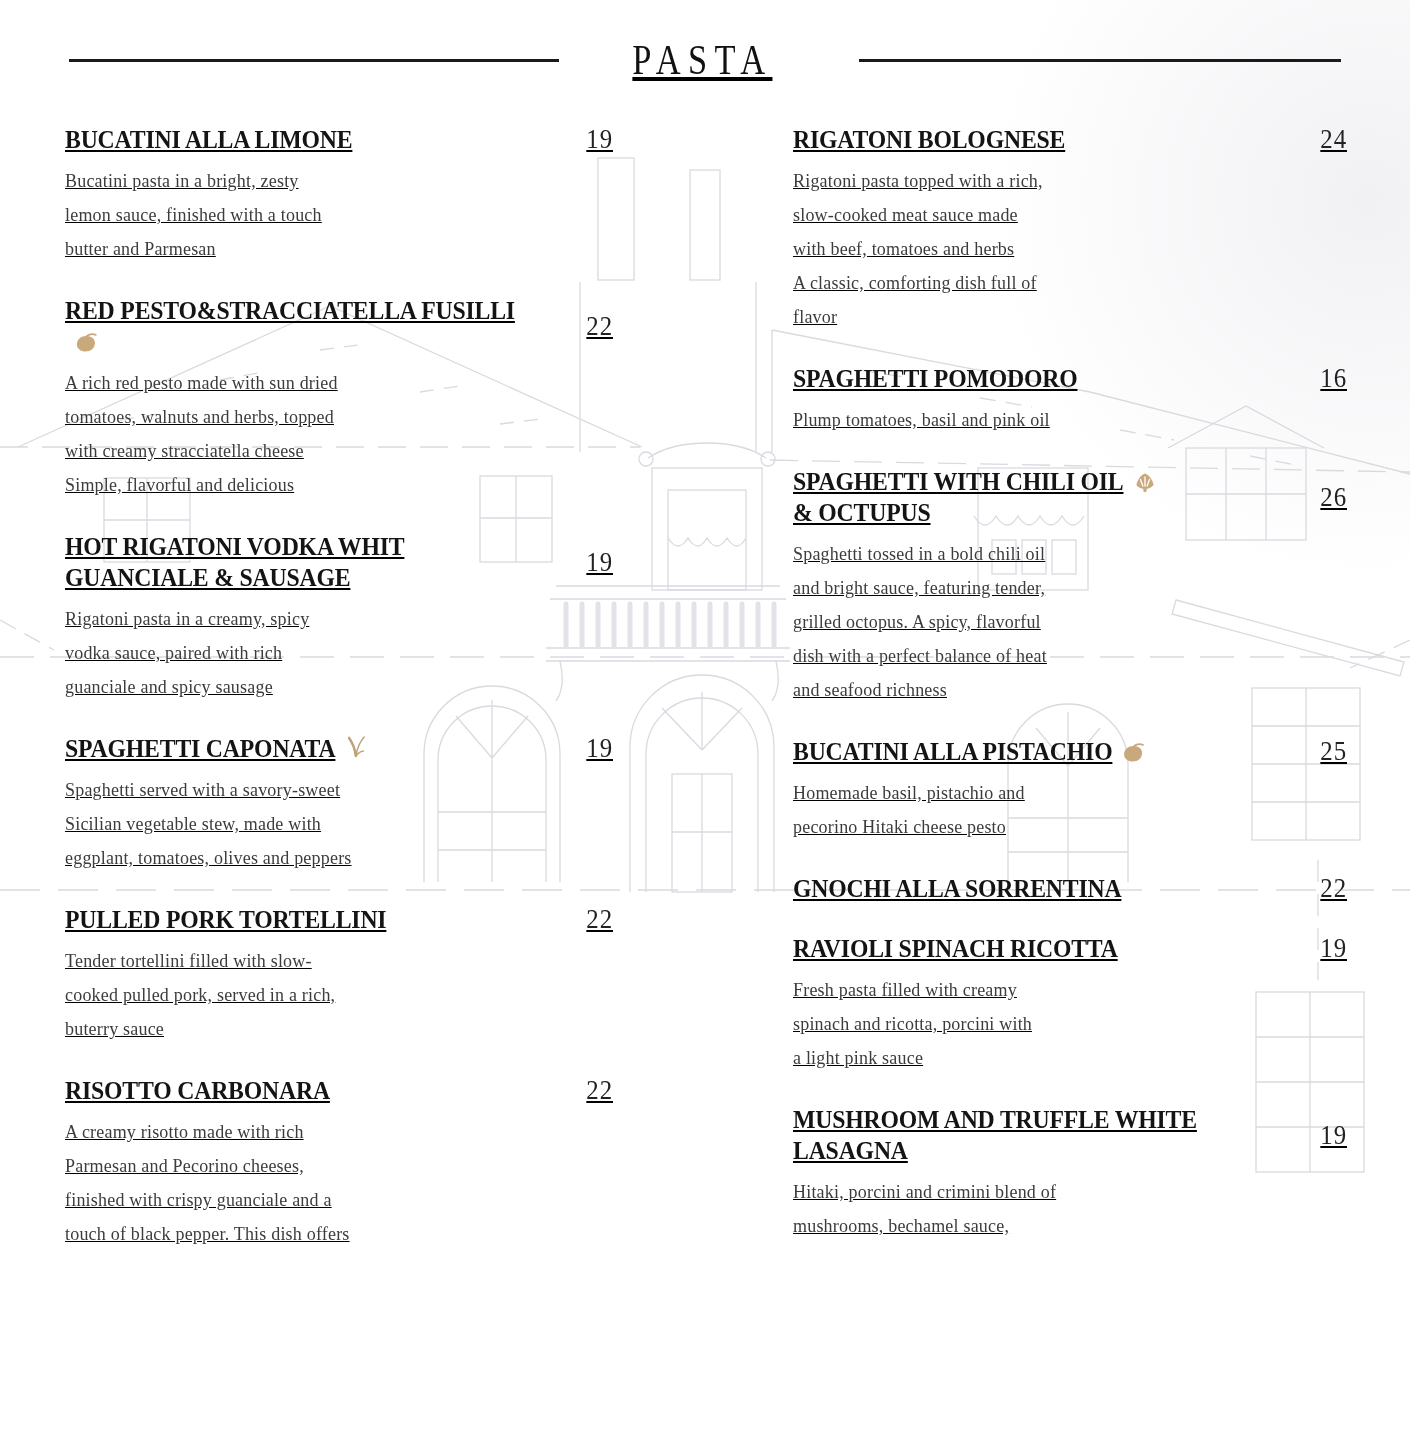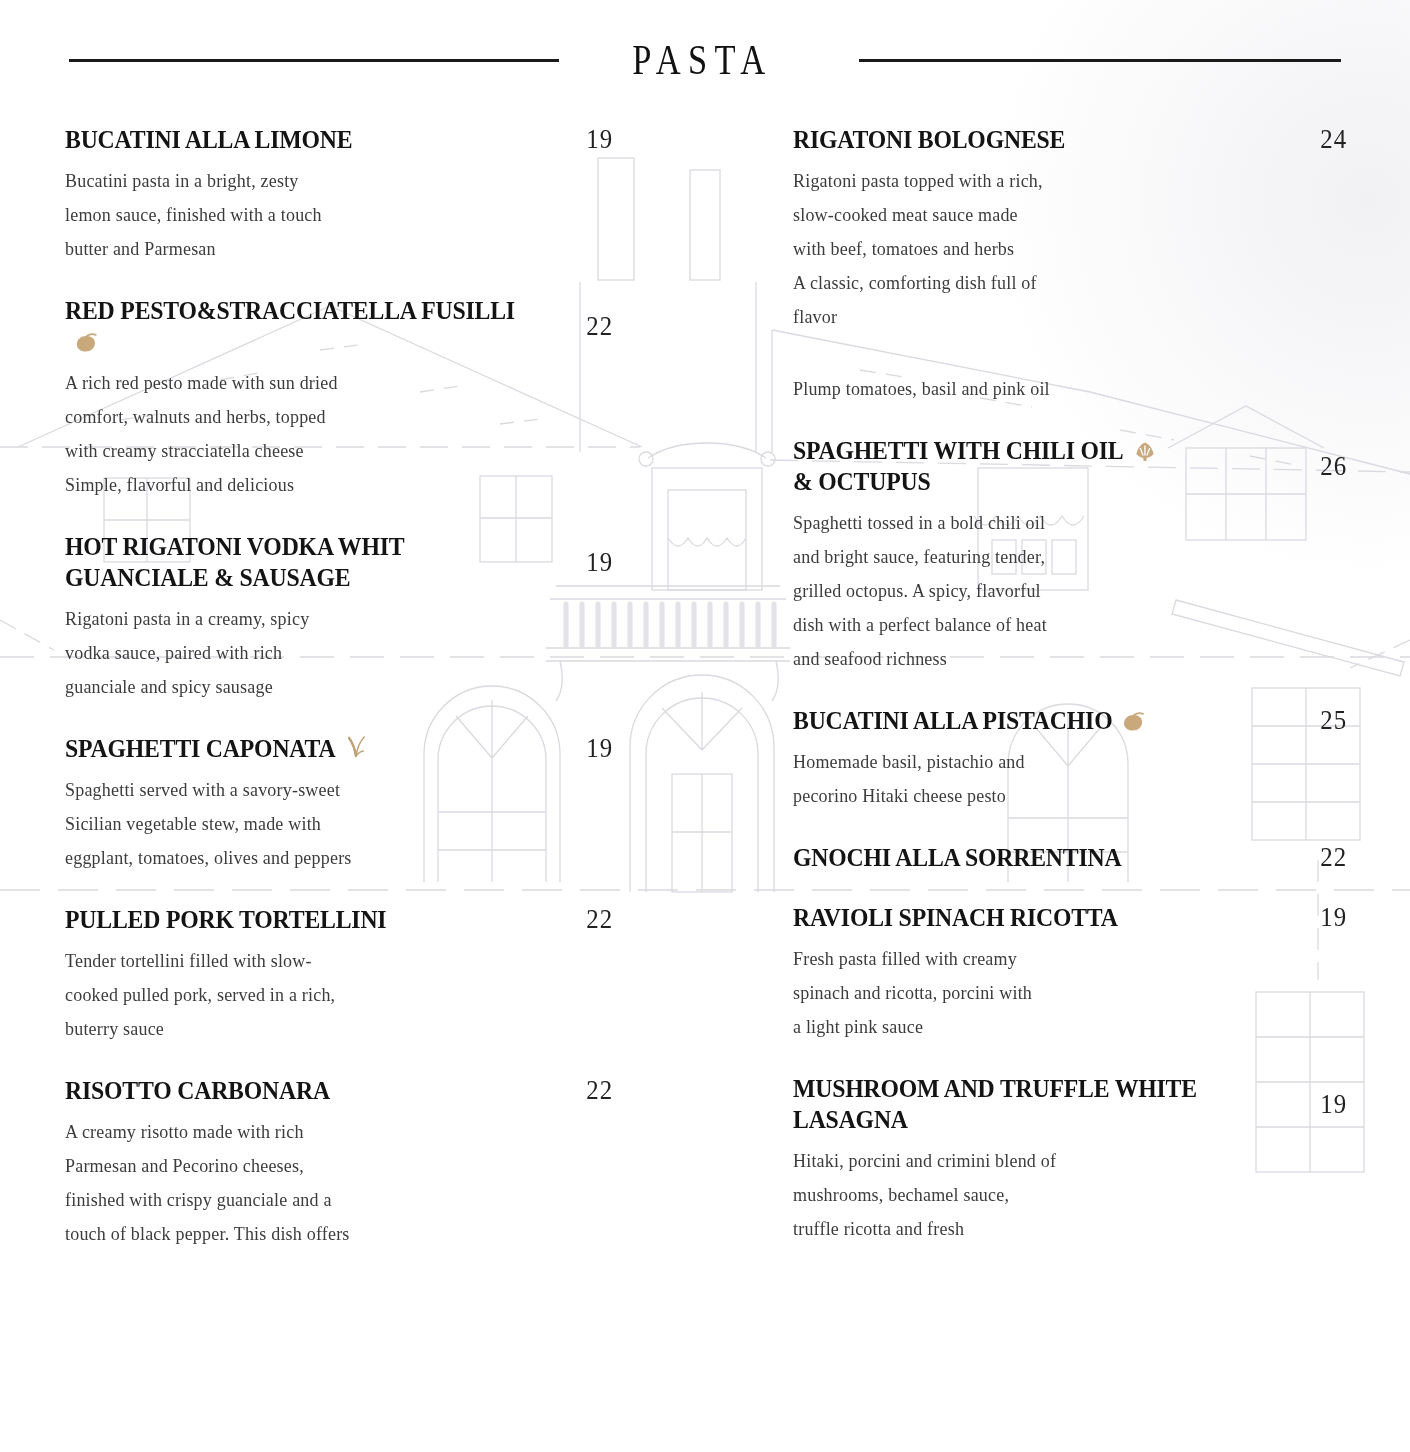--- a/index.html
+++ b/index.html
@@ -3,20 +3,21 @@
 <meta charset="utf-8">
 <style>
   html,body{margin:0;padding:0;background:#ffffff;}
   .page{
     position:relative;
     width:1410px;height:1251px;
     background:#ffffff;
     overflow:hidden;
     font-family:"Liberation Serif", serif;
     background-image:radial-gradient(circle at 97% 16%, #f1f1f4 0%, rgba(255,255,255,0) 22%);
+    text-decoration:underline;
   }
   .sketch{position:absolute;left:0;top:0;width:1410px;height:1452px;z-index:0;pointer-events:none;}
   .content{position:relative;z-index:1;}
 
   
   .header{display:flex;align-items:center;justify-content:center;padding-top:30px;height:60px;}
   .rule{height:3px;background:#1a1a1a;flex:0 0 auto;}
   .rule.left{width:490px;margin-right:58px;}
   .rule.right{width:482px;margin-left:72px;}
   .page-title{
@@ -159,21 +160,21 @@
 
         <div class="item">
           <div class="head">
             <span class="name"><span>RED PESTO&amp;STRACCIATELLA FUSILLI</span><span class="icon"><svg width="25" height="23" viewBox="0 0 25 23">
                     <path d="M2.5 13.5 C2.5 8 7 5 12.5 5 C18 5 21.5 8 21.5 12 C21.5 17 17 20.5 11.5 20.5 C6.5 20.5 2.5 17.8 2.5 13.5 Z" fill="#C9A87C"></path>
                     <path d="M13 5 C15.5 3.2 19.5 2.8 22.5 3.8" stroke="#C9A87C" stroke-width="1.8" fill="none" stroke-linecap="round"></path>
                   </svg></span></span>
             <span class="price">22</span>
           </div>
           <div class="desc">A rich red pesto made with sun dried
-comfort, walnuts and herbs, topped
+tomatoes, walnuts and herbs, topped
 with creamy stracciatella cheese
 Simple, flavorful and delicious</div>
         </div>
 
         <div class="item">
           <div class="head">
             <span class="name">HOT RIGATONI VODKA WHIT
 GUANCIALE &amp; SAUSAGE</span>
             <span class="price">19</span>
           </div>
@@ -242,20 +243,24 @@
             <span class="price">24</span>
           </div>
           <div class="desc">Rigatoni pasta topped with a rich,
 slow-cooked meat sauce made
 with beef, tomatoes and herbs
 A classic, comforting dish full of
 flavor</div>
         </div>
 
         <div class="item">
+          <div class="head">
+            <span class="name">SPAGHETTI POMODORO</span>
+            <span class="price">16</span>
+          </div>
           <div class="desc">Plump tomatoes, basil and pink oil</div>
         </div>
 
         <div class="item">
           <div class="head">
             <span class="name"><span>SPAGHETTI WITH CHILI OIL</span><span class="icon"><svg width="25" height="24" viewBox="0 0 25 24">
                     <path d="M12.5 19 C9 19 5.5 17.5 3.5 15 C4.5 9.5 8 5.5 12.5 3.5 C17 5.5 20.5 9.5 21.5 15 C19.5 17.5 16 19 12.5 19 Z" fill="#C9A87C"></path>
                     <path d="M12.5 16.5 L12.5 6.5 M10.5 16.5 L7.5 9 M14.5 16.5 L17.5 9" stroke="#ffffff" stroke-width="1.4"></path>
                     <path d="M10.5 19 L14.5 19 L13.8 22 L11.2 22 Z" fill="#C9A87C"></path>
                   </svg></span><br><span>&amp; OCTUPUS</span></span>

